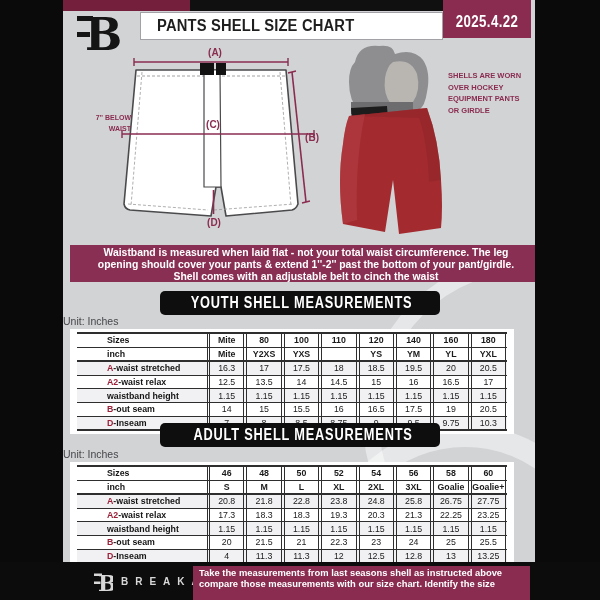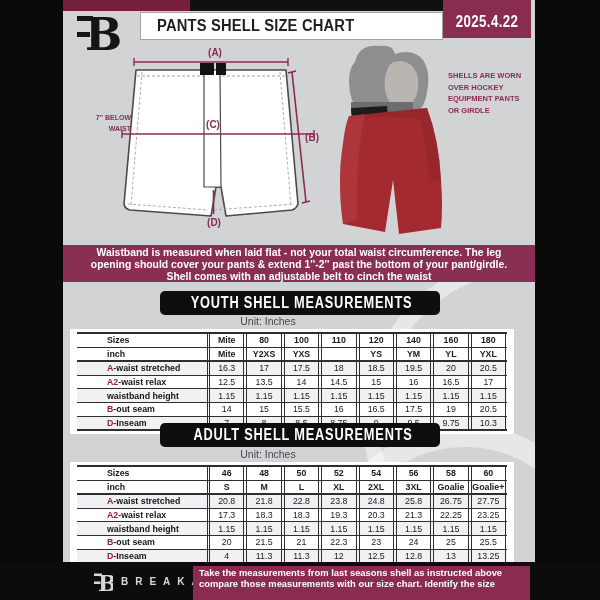--- a/index.html
+++ b/index.html
@@ -14,26 +14,26 @@
   .strip-black{position:absolute;left:127px;top:0;width:253px;height:11px;background:#101010;z-index:2;}
   .logo-box{position:absolute;left:12px;top:8px;z-index:3;}
   .title-box{position:absolute;left:77px;top:12px;width:303px;height:28px;background:#fff;border:1px solid #a2a2a6;box-sizing:border-box;display:flex;align-items:center;padding-left:16px;z-index:3;}
   .title-text{font-size:16px;font-weight:bold;color:#1e1e1e;letter-spacing:0.2px;display:inline-block;transform:scaleX(0.92);transform-origin:left center;white-space:nowrap;}
   .date-box{position:absolute;left:380px;top:0;width:88px;height:38px;background:#8a2c50;display:flex;align-items:flex-end;justify-content:center;z-index:3;}
   .date-text{font-size:17px;font-weight:bold;color:#fff;display:inline-block;transform:scaleX(0.78);white-space:nowrap;margin-bottom:6px;letter-spacing:0.5px;}
   .diagram-svg{position:absolute;left:57px;top:46px;z-index:1;}
   .waist-note{position:absolute;left:20px;top:112px;width:48px;text-align:right;font-size:7px;font-weight:bold;color:#8a2c50;line-height:1.6;z-index:2;}
   .photo-svg{position:absolute;left:272px;top:40px;z-index:1;}
   .photo-caption{position:absolute;left:385px;top:70px;width:85px;font-size:7.5px;font-weight:bold;color:#8a2c50;line-height:1.55;z-index:2;}
-  .notice-band{position:absolute;left:0;top:245px;width:472px;height:37px;background:#8a2f54;color:#fff;text-align:center;font-size:10.4px;font-weight:bold;line-height:12.2px;padding-top:2px;box-sizing:border-box;z-index:2;}
+  .notice-band{position:absolute;left:7px;top:245px;width:472px;height:37px;background:#8a2f54;color:#fff;text-align:center;font-size:10.4px;font-weight:bold;line-height:12.2px;padding-top:2px;box-sizing:border-box;z-index:2;}
   .section-header{position:absolute;left:97px;width:280px;height:24px;background:#0e0e0e;border-radius:5px;display:flex;align-items:center;justify-content:flex-end;z-index:2;}
   .section-header span{color:#fff;font-size:16px;font-weight:bold;letter-spacing:1px;display:inline-block;transform:scale(0.8,1.08);white-space:nowrap;}
   .youth-header{top:291px;}
   .adult-header{top:423px;}
-  .unit-label{position:absolute;left:0;width:380px;text-align:center;font-size:10.5px;color:#47474b;z-index:2;padding-left:15px;}
+  .unit-label{position:absolute;left:0;width:380px;font-size:10.5px;color:#47474b;z-index:2;}
   .unit-youth{top:315px;}
   .unit-adult{top:448px;}
   .table-panel{position:absolute;left:7px;width:444px;background:#fff;padding:3px 7px;box-sizing:border-box;z-index:2;text-align:right;}
   .youth-table{top:329px;}
   .adult-table{top:462px;}
   .mrow{display:flex;align-items:stretch;height:12.6px;border-bottom:1px solid #2e2e2e;background:#fff;}
   .mrow.alt{background:#f1f1f3;}
   .mrow.head .mcell, .mrow.head .mlabel{font-weight:bold;}
   .mrow.first{border-top:2px solid #2e2e2e;}
   .mrow.subhead{border-bottom:2px solid #2e2e2e;}

